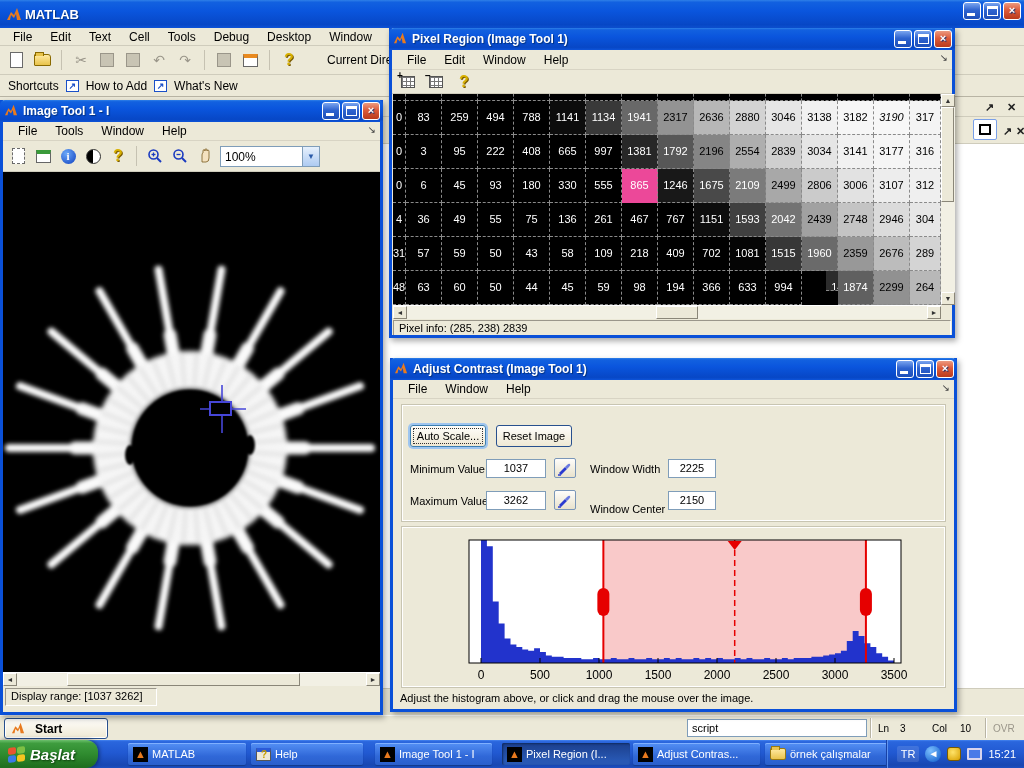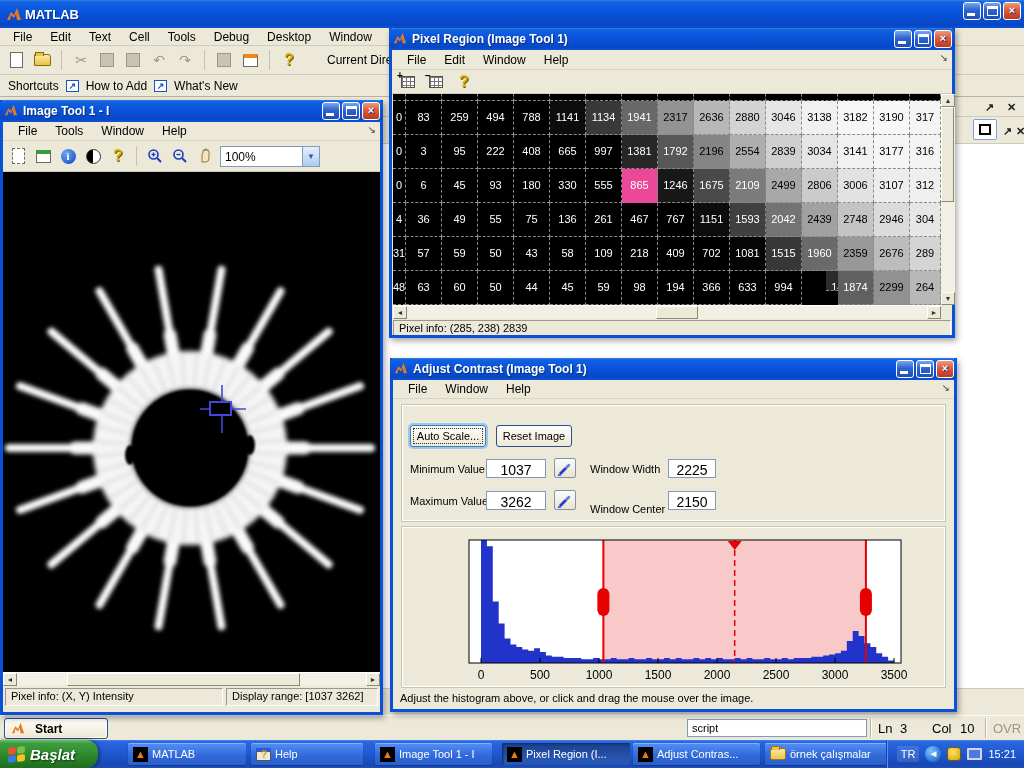--- a/index.html
+++ b/index.html
@@ -69,21 +69,21 @@
   .sqbtn .sq { position:absolute; left:5px; top:4px; width:12px; height:11px; border:2px solid #000; }
   .desk-low { position:absolute; left:0; top:591px; width:1024px; height:27px; background:#ece9d8; border-top:1px solid #cfccbc; }
 
   
   .m-status { position:absolute; left:0; top:715px; width:1024px; height:25px; background:#ece9d8; border-top:1px solid #fff; }
   .startbtn { position:absolute; left:4px; top:2px; width:104px; height:21px; border:1px solid #28508e; border-radius:3px;
     background:linear-gradient(#fefdfa,#efe9d4); display:flex; align-items:center; gap:5px; padding-left:6px;
     font-weight:bold; color:#000; box-shadow:inset 0 0 0 1px #fff; }
   .scriptfield { position:absolute; left:687px; top:3px; width:180px; height:18px; background:#fff; border:1px solid #7f9db9;
     font-size:11px; padding:2px 4px; }
-  .lcseg { position:absolute; top:3px; height:18px; font-size:13px; color:#000; display:flex; align-items:center; }
+  .lcseg { position:absolute; top:3px; height:18px; font-size:10px; color:#000; display:flex; align-items:center; }
   .vdiv { position:absolute; top:2px; width:1px; height:20px; background:#b8b4a4; box-shadow:1px 0 0 #fff; }
 
   
   #win-imagetool { left:0; top:100px; width:383px; height:615px; z-index:20; }
   #it-menubar { top:22px; height:19px; }
   #it-toolbar { position:absolute; left:0; right:0; top:41px; height:31px; background:#ece9d8; border-bottom:1px solid #cfccbc;
     display:flex; align-items:center; padding-left:5px; gap:5px; }
   .it-combo { width:100px; height:21px; background:#fff; border:1px solid #7f9db9; position:relative; font-size:12px; padding:3px 4px; }
   .it-combo .drop { position:absolute; right:0; top:0; width:17px; height:19px;
     background:linear-gradient(#e6f0fc,#aecbf2); border-left:1px solid #7f9db9; text-align:center; font-size:8px; color:#2a5aa8; line-height:19px; }
@@ -117,21 +117,21 @@
   
   #win-adjust { left:390px; top:358px; width:567px; height:354px; z-index:30; }
   #ac-menubar { top:22px; height:19px; }
   .acpanel { position:absolute; left:8px; width:545px; border:1px solid #c8c5b2; box-shadow:inset 0 0 0 1px #fff; background:#ece9d8; }
   #ac-p1 { top:46px; height:118px; }
   #ac-p2 { top:168px; height:162px; }
   .xpbtn { position:absolute; height:22px; background:linear-gradient(#fefdfa,#efe9d4); border:1px solid #28508e; border-radius:3px;
     font-size:11px; text-align:center; color:#000; padding-top:4px; }
   .xpbtn.focused { border:1px solid #3c7fb1; box-shadow:0 0 0 2px #9ec5ef; outline:1px dotted #333; outline-offset:-4px; }
   .aclabel { position:absolute; font-size:11px; color:#000; }
-  .acfield { position:absolute; height:19px; background:#fff; border:1px solid #7f9db9; font-size:14px; text-align:center; padding-top:2px; }
+  .acfield { position:absolute; height:19px; background:#fff; border:1px solid #7f9db9; font-size:11px; text-align:center; padding-top:2px; }
   .dropperbtn { position:absolute; width:22px; height:20px; background:linear-gradient(#fefdfa,#e8e2cc); border:1px solid #7a96b8; border-radius:2px; }
   #ac-instr { position:absolute; left:7px; top:334px; font-size:11px; color:#000; }
 
   
   .taskbar { position:absolute; left:0; top:740px; width:1024px; height:28px; z-index:100;
     background:linear-gradient(to bottom,#4584f0 0%,#2a66dd 6%,#2159d2 45%,#1847b2 90%,#1d4fc0 100%); }
   .basla { position:absolute; left:0; top:0; width:98px; height:28px; border-radius:0 12px 12px 0;
     background:linear-gradient(to bottom,#6cc06c 0%,#3e9c3e 12%,#2f8b2f 50%,#1f701f 95%);
     box-shadow:1px 0 4px rgba(0,0,0,.5); color:#fff; font-weight:bold; font-style:italic; font-size:15px;
     display:flex; align-items:center; gap:5px; padding-left:8px; text-shadow:1px 1px 2px #0a3a0a; }
@@ -431,21 +431,20 @@
             <rect x="207" y="230" width="21" height="13" fill="#000" stroke="#4646d8" stroke-width="2"></rect>
           </g>
         </svg>
     </div>
     <div class="hscroll" style="left:0; top:572px; width:377px;">
       <span class="sbtn" style="left:0; top:0;">◄</span>
       <span class="sthumb" style="left:64px; top:0; width:233px; height:13px;"></span>
       <span class="sbtn" style="right:0; top:0;">►</span>
     </div>
     <div id="it-status">
-      <span class="statusbox" style="flex:1;">Pixel info: (X, Y)  Intensity</span>
       <span class="statusbox" style="width:152px;">Display range: [1037 3262]</span>
     </div>
   </div>
 
   <div class="xpwin" id="win-pixelregion">
     <div class="titlebar inner-title">
       <span class="mlogo">
           <svg width="14" height="13" viewBox="0 0 16 15">
             <polygon points="1,13 5,5 8,8 11,1 15,13 11,13 10,7 8,11 5,8 4,13" fill="#e87a1e"></polygon>
           </svg>
@@ -505,21 +504,21 @@
         <div class="pcell" style="left: 121px; top: 7px; width: 36px; height: 34px; background: rgb(0, 0, 0); color: rgb(255, 255, 255);">788</div>
         <div class="pcell" style="left: 157px; top: 7px; width: 36px; height: 34px; background: rgb(12, 12, 12); color: rgb(255, 255, 255);">1141</div>
         <div class="pcell" style="left: 193px; top: 7px; width: 36px; height: 34px; background: rgb(57, 57, 57); color: rgb(255, 255, 255);">1134</div>
         <div class="pcell" style="left: 229px; top: 7px; width: 36px; height: 34px; background: rgb(104, 104, 104); color: rgb(255, 255, 255);">1941</div>
         <div class="pcell" style="left: 265px; top: 7px; width: 36px; height: 34px; background: rgb(147, 147, 147); color: rgb(0, 0, 0);">2317</div>
         <div class="pcell" style="left: 301px; top: 7px; width: 36px; height: 34px; background: rgb(183, 183, 183); color: rgb(0, 0, 0);">2636</div>
         <div class="pcell" style="left: 337px; top: 7px; width: 36px; height: 34px; background: rgb(211, 211, 211); color: rgb(0, 0, 0);">2880</div>
         <div class="pcell" style="left: 373px; top: 7px; width: 36px; height: 34px; background: rgb(230, 230, 230); color: rgb(0, 0, 0);">3046</div>
         <div class="pcell" style="left: 409px; top: 7px; width: 36px; height: 34px; background: rgb(241, 241, 241); color: rgb(0, 0, 0);">3138</div>
         <div class="pcell" style="left: 445px; top: 7px; width: 36px; height: 34px; background: rgb(246, 246, 246); color: rgb(0, 0, 0);">3182</div>
-        <div class="pcell" style="left: 481px; top: 7px; width: 36px; height: 34px; background: rgb(247, 247, 247); color: rgb(0, 0, 0);">3190</div>
+        <div class="pcell" style="left: 481px; top: 7px; width: 36px; height: 34px; background: rgb(247, 247, 247); color: rgb(0, 0, 0); font-style: italic;">3190</div>
         <div class="pcell" style="left: 517px; top: 7px; width: 31px; height: 34px; background: rgb(244, 244, 244); color: rgb(0, 0, 0);">317</div>
         <div class="pcell" style="left: 0px; top: 41px; width: 13px; height: 34px; background: rgb(0, 0, 0); color: rgb(255, 255, 255);">0</div>
         <div class="pcell" style="left: 13px; top: 41px; width: 36px; height: 34px; background: rgb(0, 0, 0); color: rgb(255, 255, 255);">3</div>
         <div class="pcell" style="left: 49px; top: 41px; width: 36px; height: 34px; background: rgb(0, 0, 0); color: rgb(255, 255, 255);">95</div>
         <div class="pcell" style="left: 85px; top: 41px; width: 36px; height: 34px; background: rgb(0, 0, 0); color: rgb(255, 255, 255);">222</div>
         <div class="pcell" style="left: 121px; top: 41px; width: 36px; height: 34px; background: rgb(0, 0, 0); color: rgb(255, 255, 255);">408</div>
         <div class="pcell" style="left: 157px; top: 41px; width: 36px; height: 34px; background: rgb(0, 0, 0); color: rgb(255, 255, 255);">665</div>
         <div class="pcell" style="left: 193px; top: 41px; width: 36px; height: 34px; background: rgb(0, 0, 0); color: rgb(255, 255, 255);">997</div>
         <div class="pcell" style="left: 229px; top: 41px; width: 36px; height: 34px; background: rgb(39, 39, 39); color: rgb(255, 255, 255);">1381</div>
         <div class="pcell" style="left: 265px; top: 41px; width: 36px; height: 34px; background: rgb(87, 87, 87); color: rgb(255, 255, 255);">1792</div>

